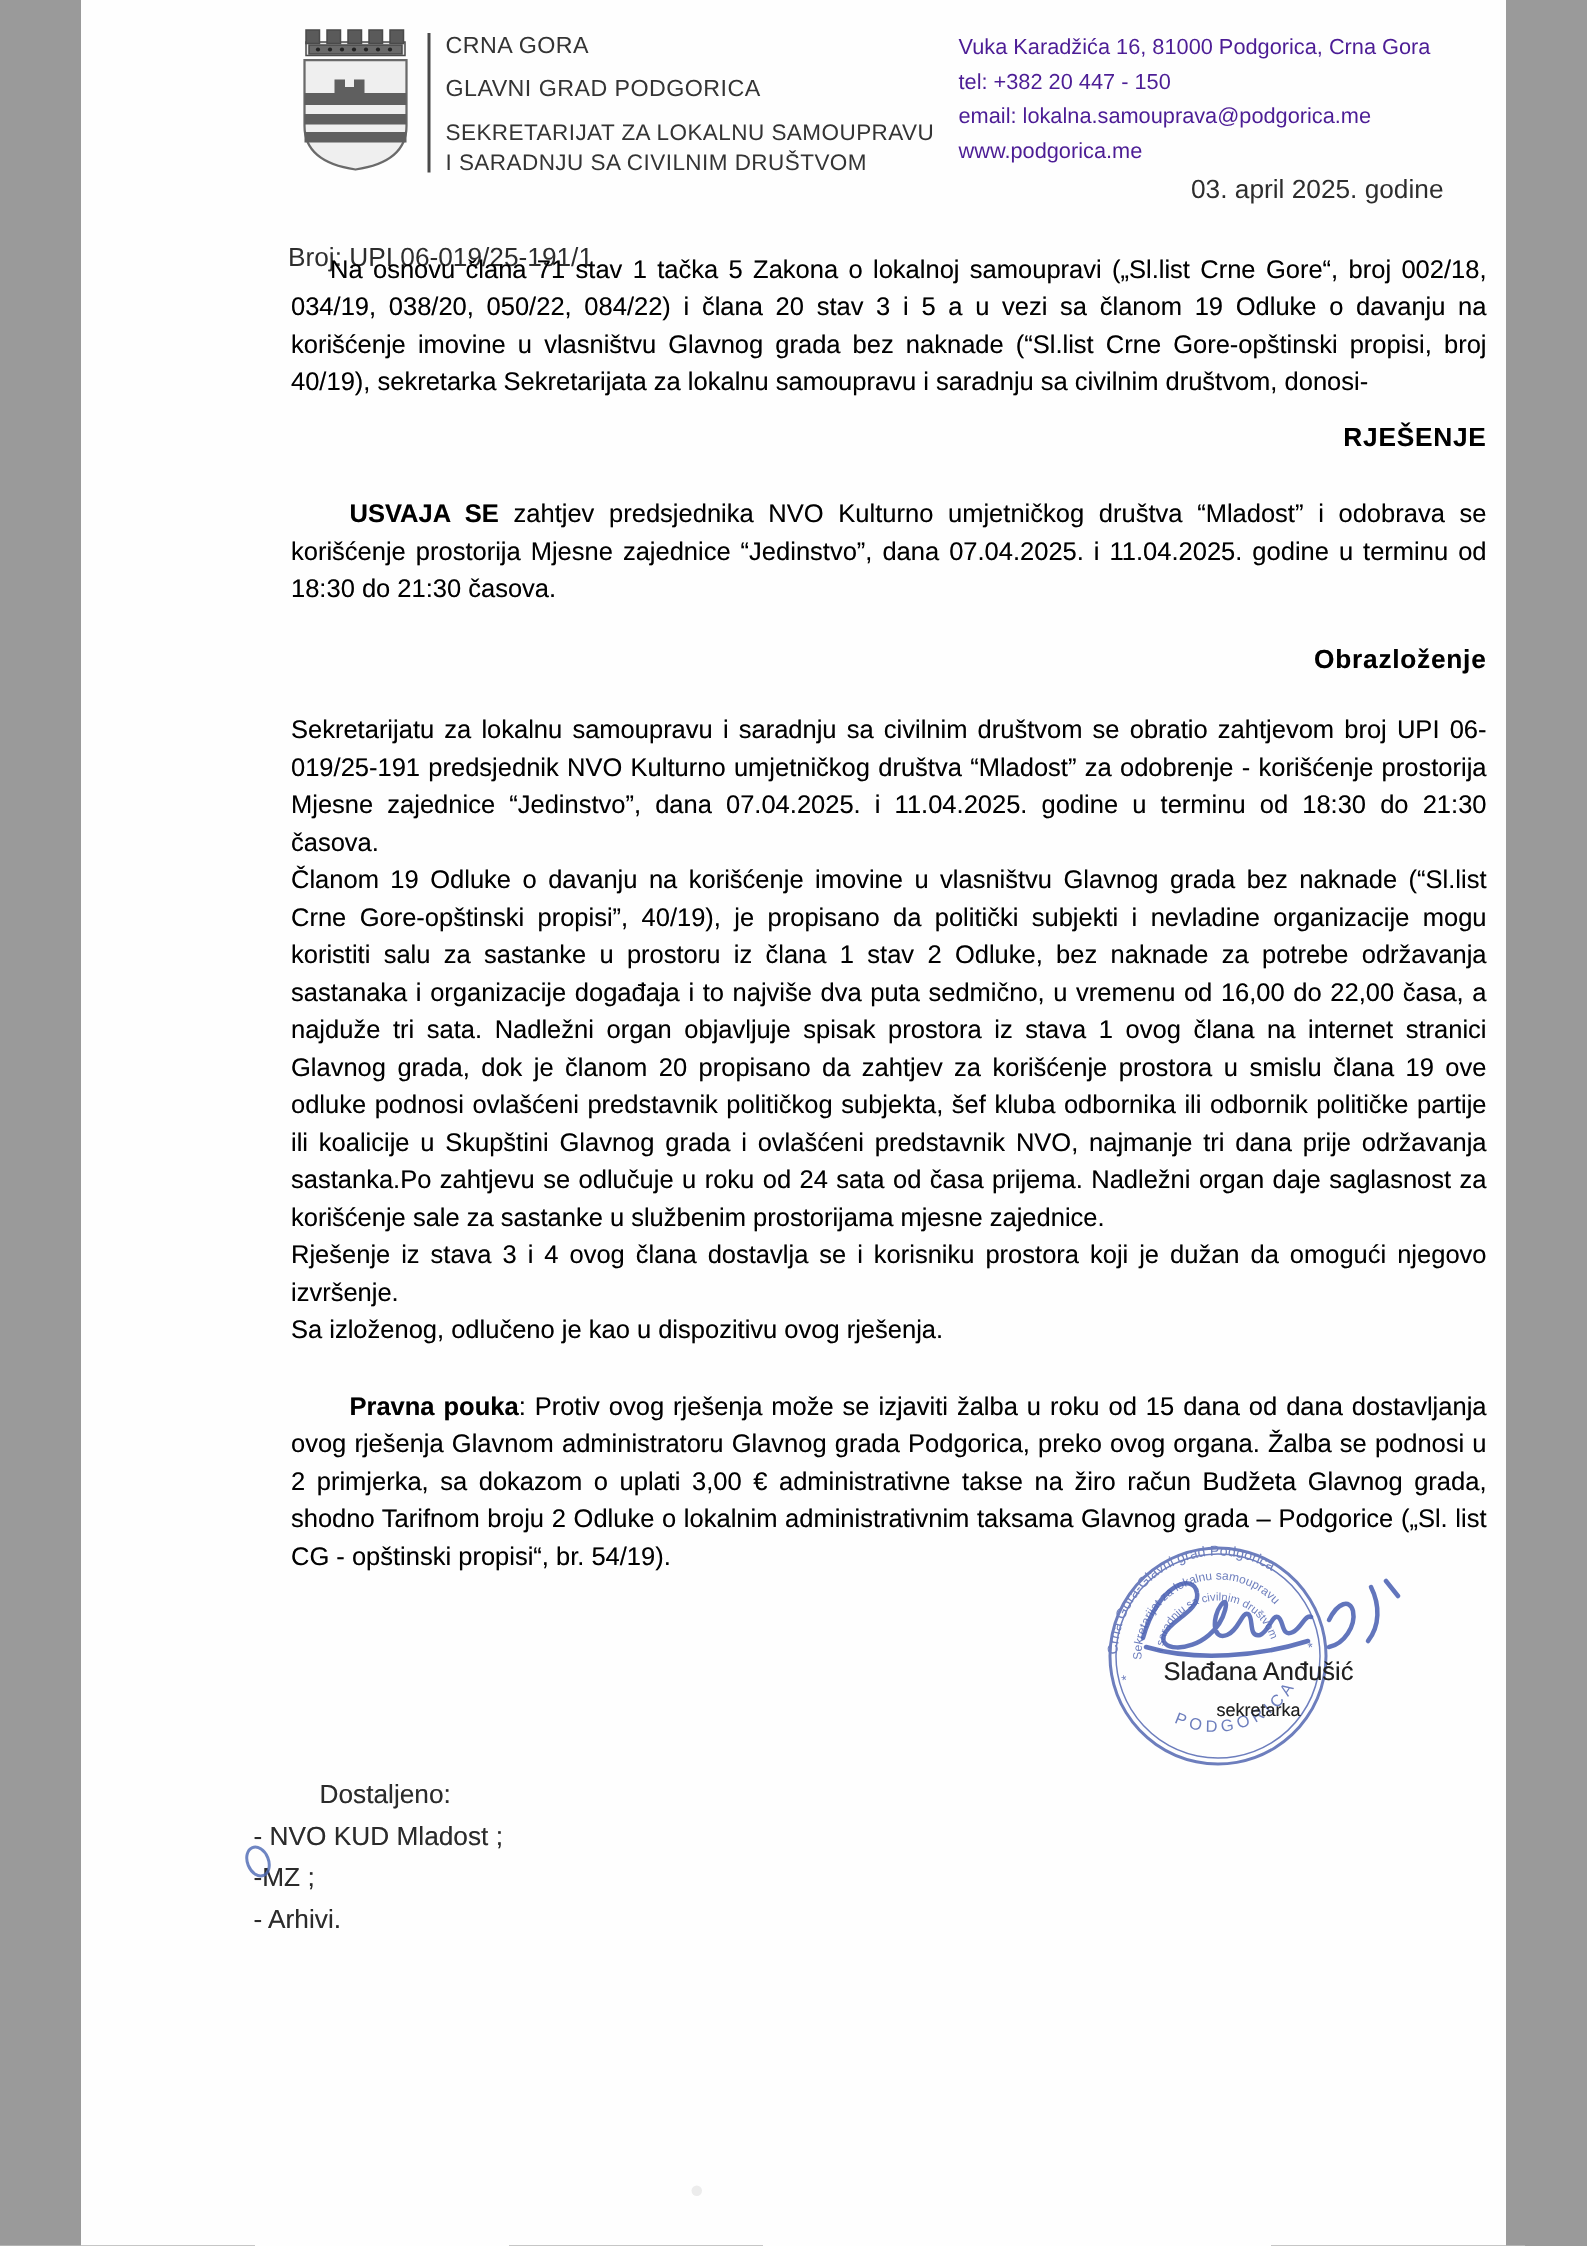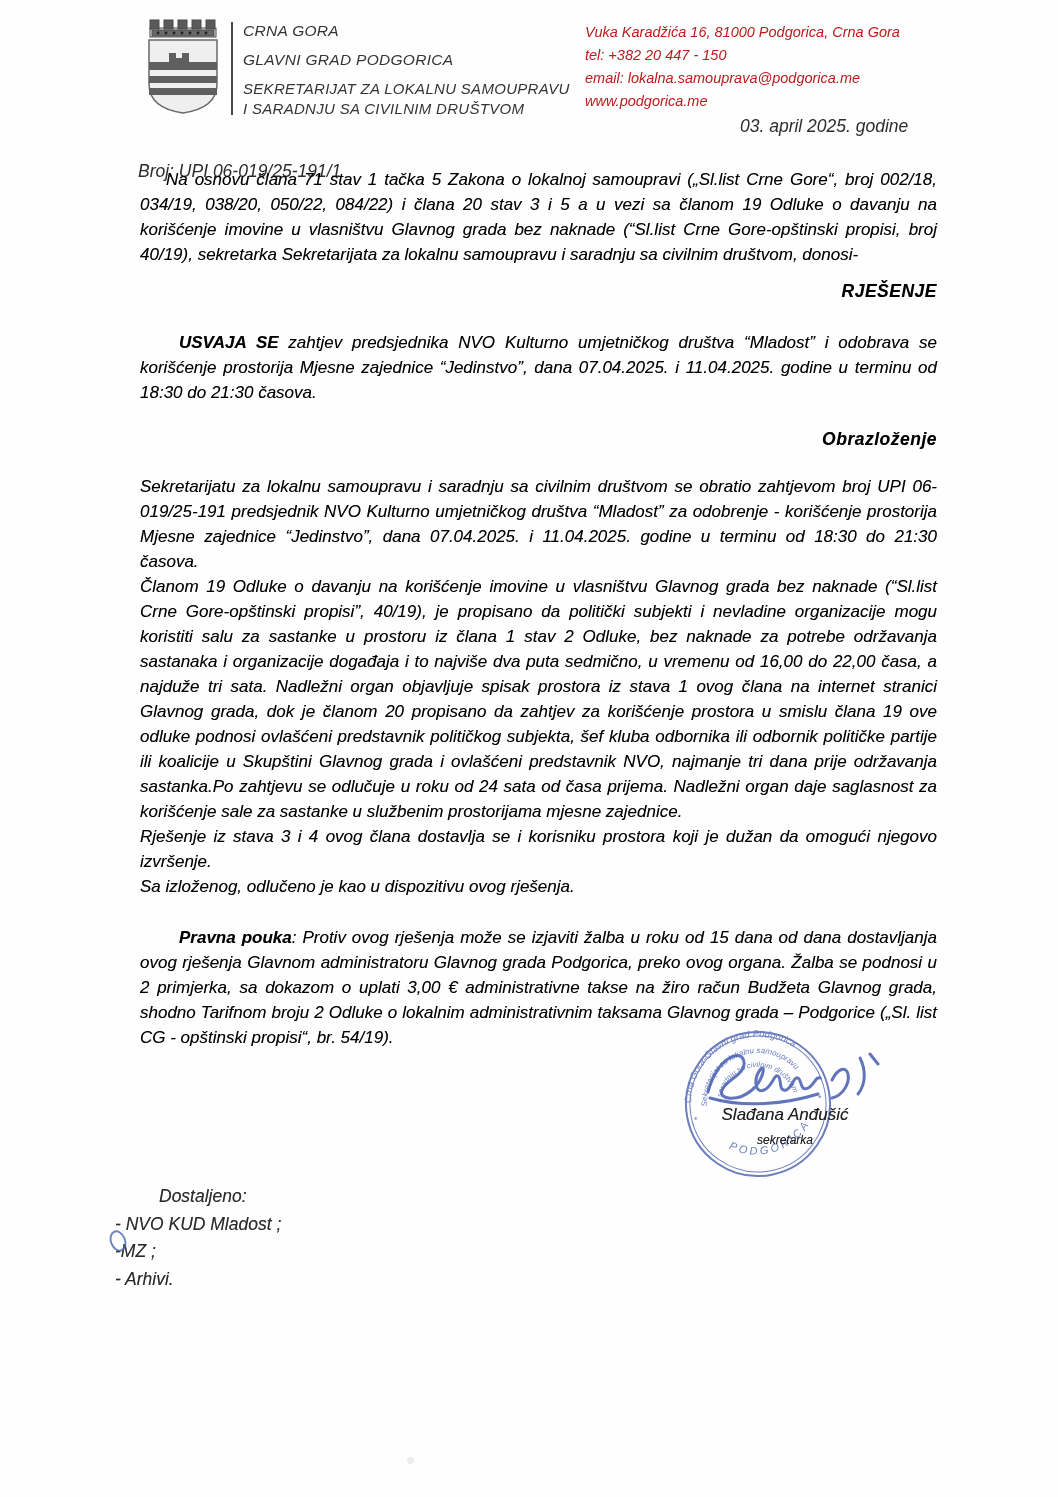--- a/index.html
+++ b/index.html
@@ -1,33 +1,32 @@
 <!DOCTYPE html>
 <html><head>
 <meta charset="utf-8">
 <style>
   html,body{margin:0;padding:0;background:#9a9a9a;}
   .page{
     position:relative;
-    width:1058px;height:1497px;
+    width:950px;height:1497px;
     background:#fefefe;
     margin:0 auto;
     font-family:"Liberation Sans","DejaVu Sans",sans-serif;
     color:#262626;
     overflow:hidden;
-    font-style:italic;
   }
   .page *{box-sizing:border-box;}
   
   .hdr-logo{position:absolute;left:142px;top:16px;width:82px;height:100px;}
   .hdr-divider{position:absolute;left:231px;top:22px;height:93px;border-left:2px solid #4a4a4a;}
   .hdr-org{position:absolute;left:243px;top:22px;color:#343434;letter-spacing:.3px;}
   .hdr-org .org-main{font-size:15.5px;margin-bottom:11px;}
   .hdr-org .org-sub{font-size:15px;margin-bottom:3px;}
-  .hdr-contact{position:absolute;left:585px;top:21px;font-size:14.5px;color:#b91c1c;line-height:23px;}
+  .hdr-contact{position:absolute;left:585px;top:21px;font-size:14.5px;color:#4c1d95;line-height:23px;}
   .case-number{position:absolute;left:138px;top:121px;font-size:17.5px;color:#2d2d2d;margin-top:40px;}
   .doc-date{position:absolute;left:740px;top:116px;font-size:17.5px;color:#2d2d2d;}
   
   .body-flow{
     position:absolute;left:140px;top:167px;width:797px;
     font-size:17px;line-height:25px;text-align:justify;
     color:#000000;text-shadow:0 0 .4px rgba(30,30,30,.45);
   }
   .body-flow p{margin:0;}
   p.intro{text-indent:26px;}

